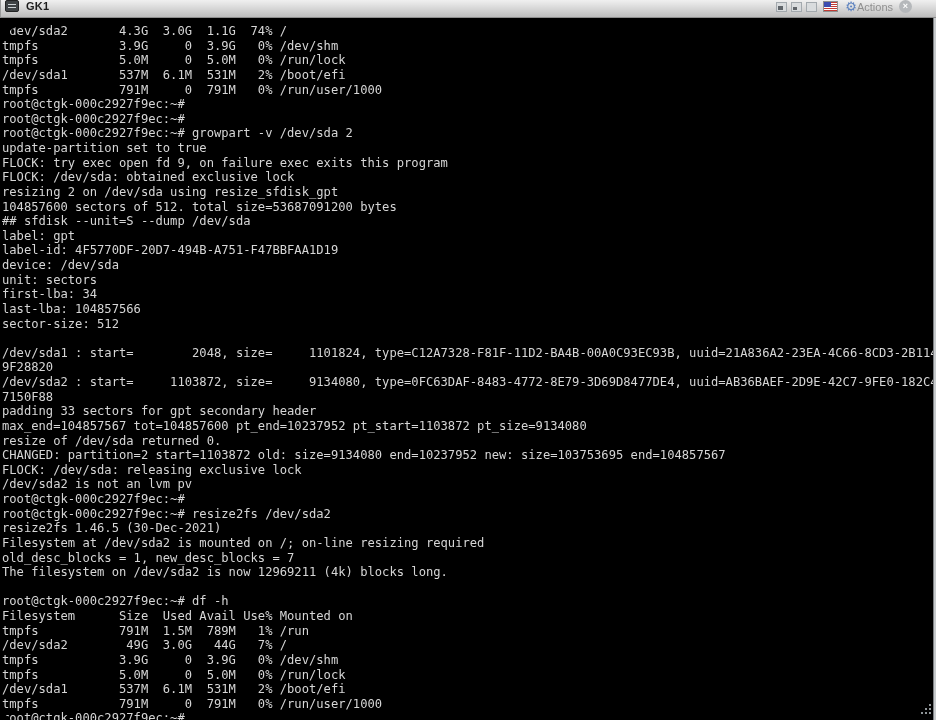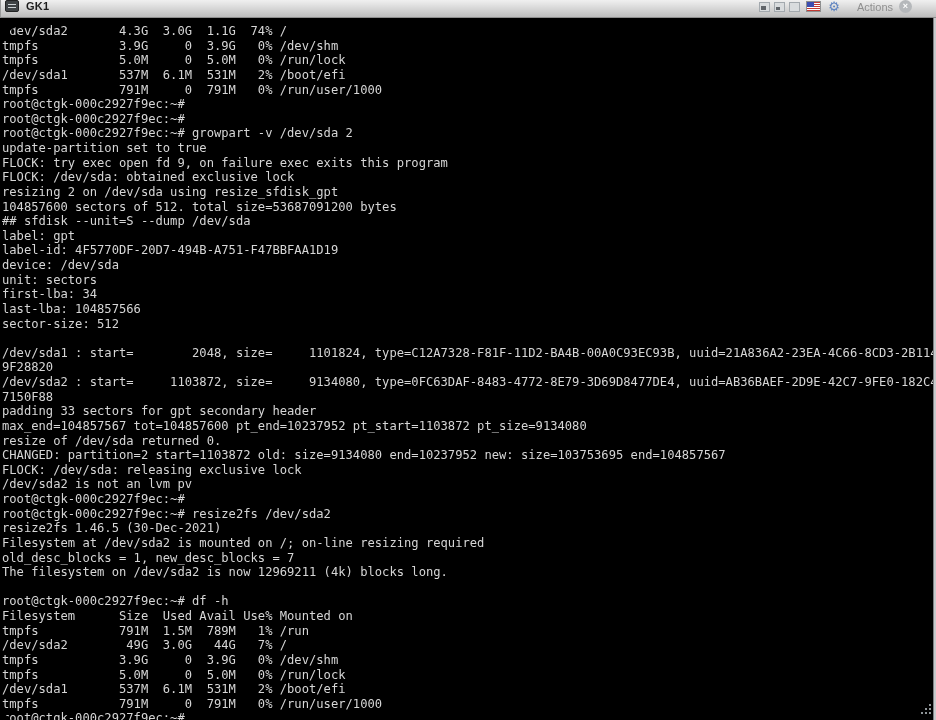--- a/index.html
+++ b/index.html
@@ -45,21 +45,21 @@
 
   .flag {
     width:15px; height:11px; position:relative; box-sizing:border-box;
     margin-left:6px; border:1px solid #8f8f8f;
     background:repeating-linear-gradient(to bottom, var(--flag-red) 0 1px, #ffffff 1px 2px);
   }
   .flag .canton { position:absolute; top:0; left:0; width:7px; height:5px; background:var(--flag-blue); }
 
   .actions { display:flex; align-items:center; margin-left:7px; cursor:default; }
   .gear { color:var(--accent-blue); font-size:13px; line-height:13px; }
-  .actions-label { font-size:11px; color:#8f8f8f; margin-left:17px; }
+  .actions-label { font-size:11px; color:#8f8f8f; margin-left:0; }
 
   .closebtn {
     width:13px; height:13px; border-radius:50%;
     background:#b5b8bb; color:#ffffff;
     font-size:9px; line-height:13px; text-align:center; font-weight:bold;
     margin-left:6px;
   }
 
   
   .screen {

